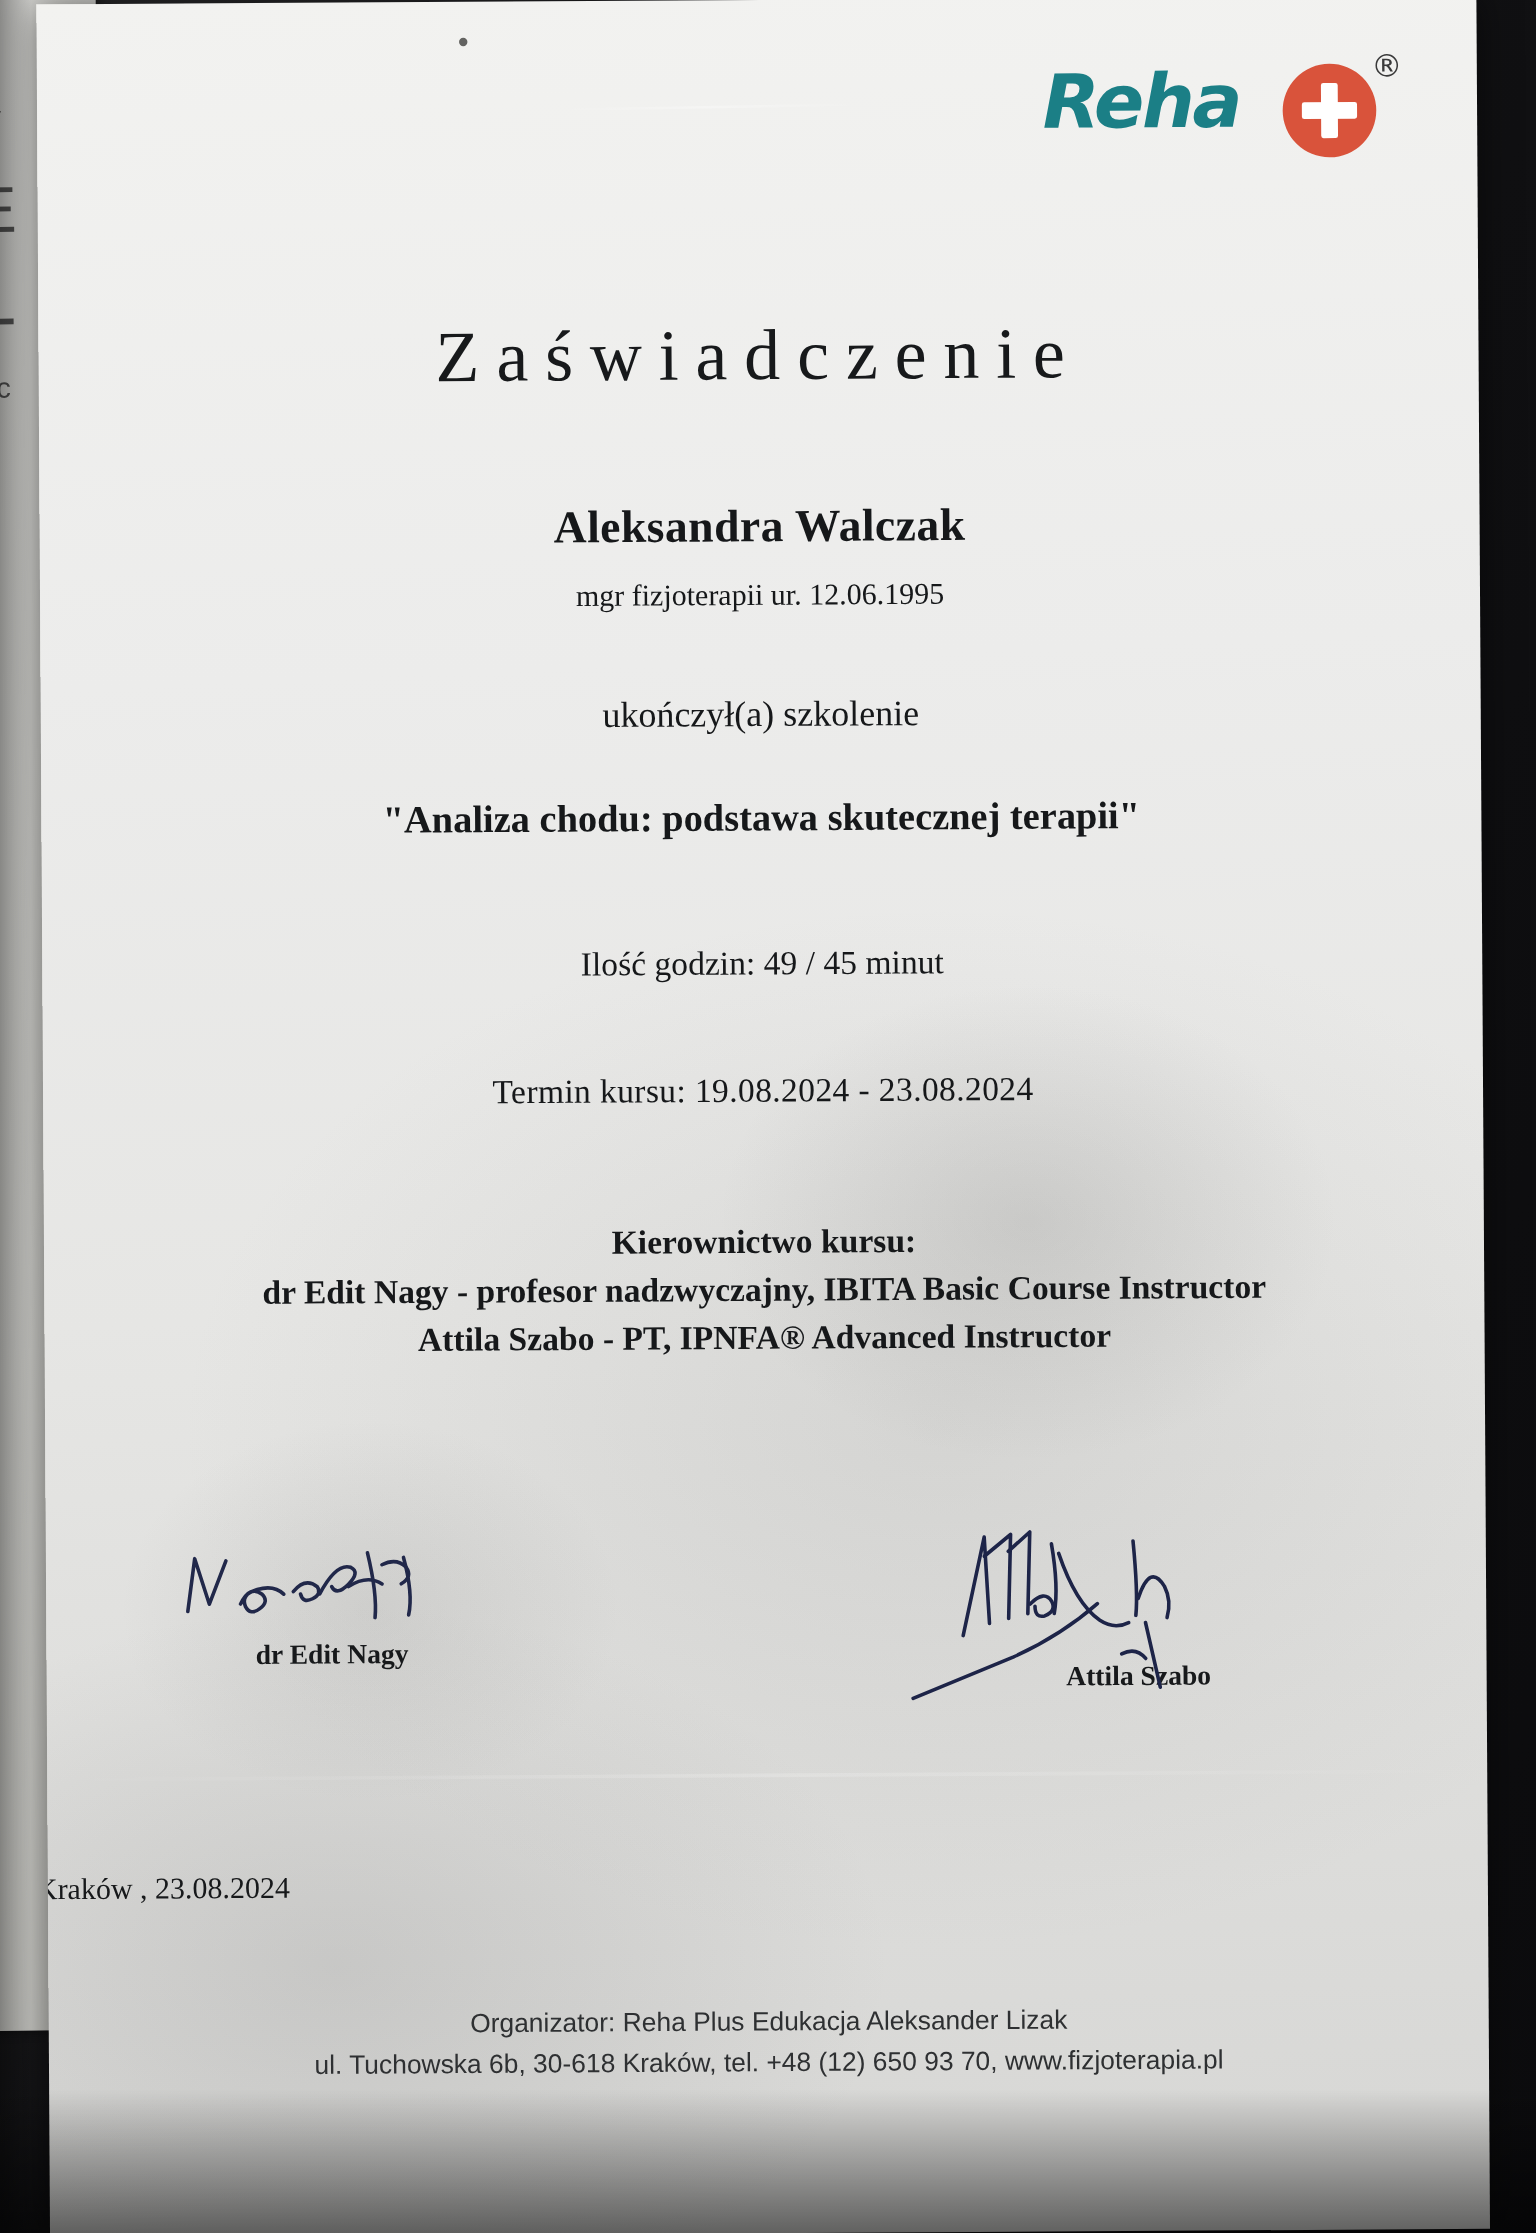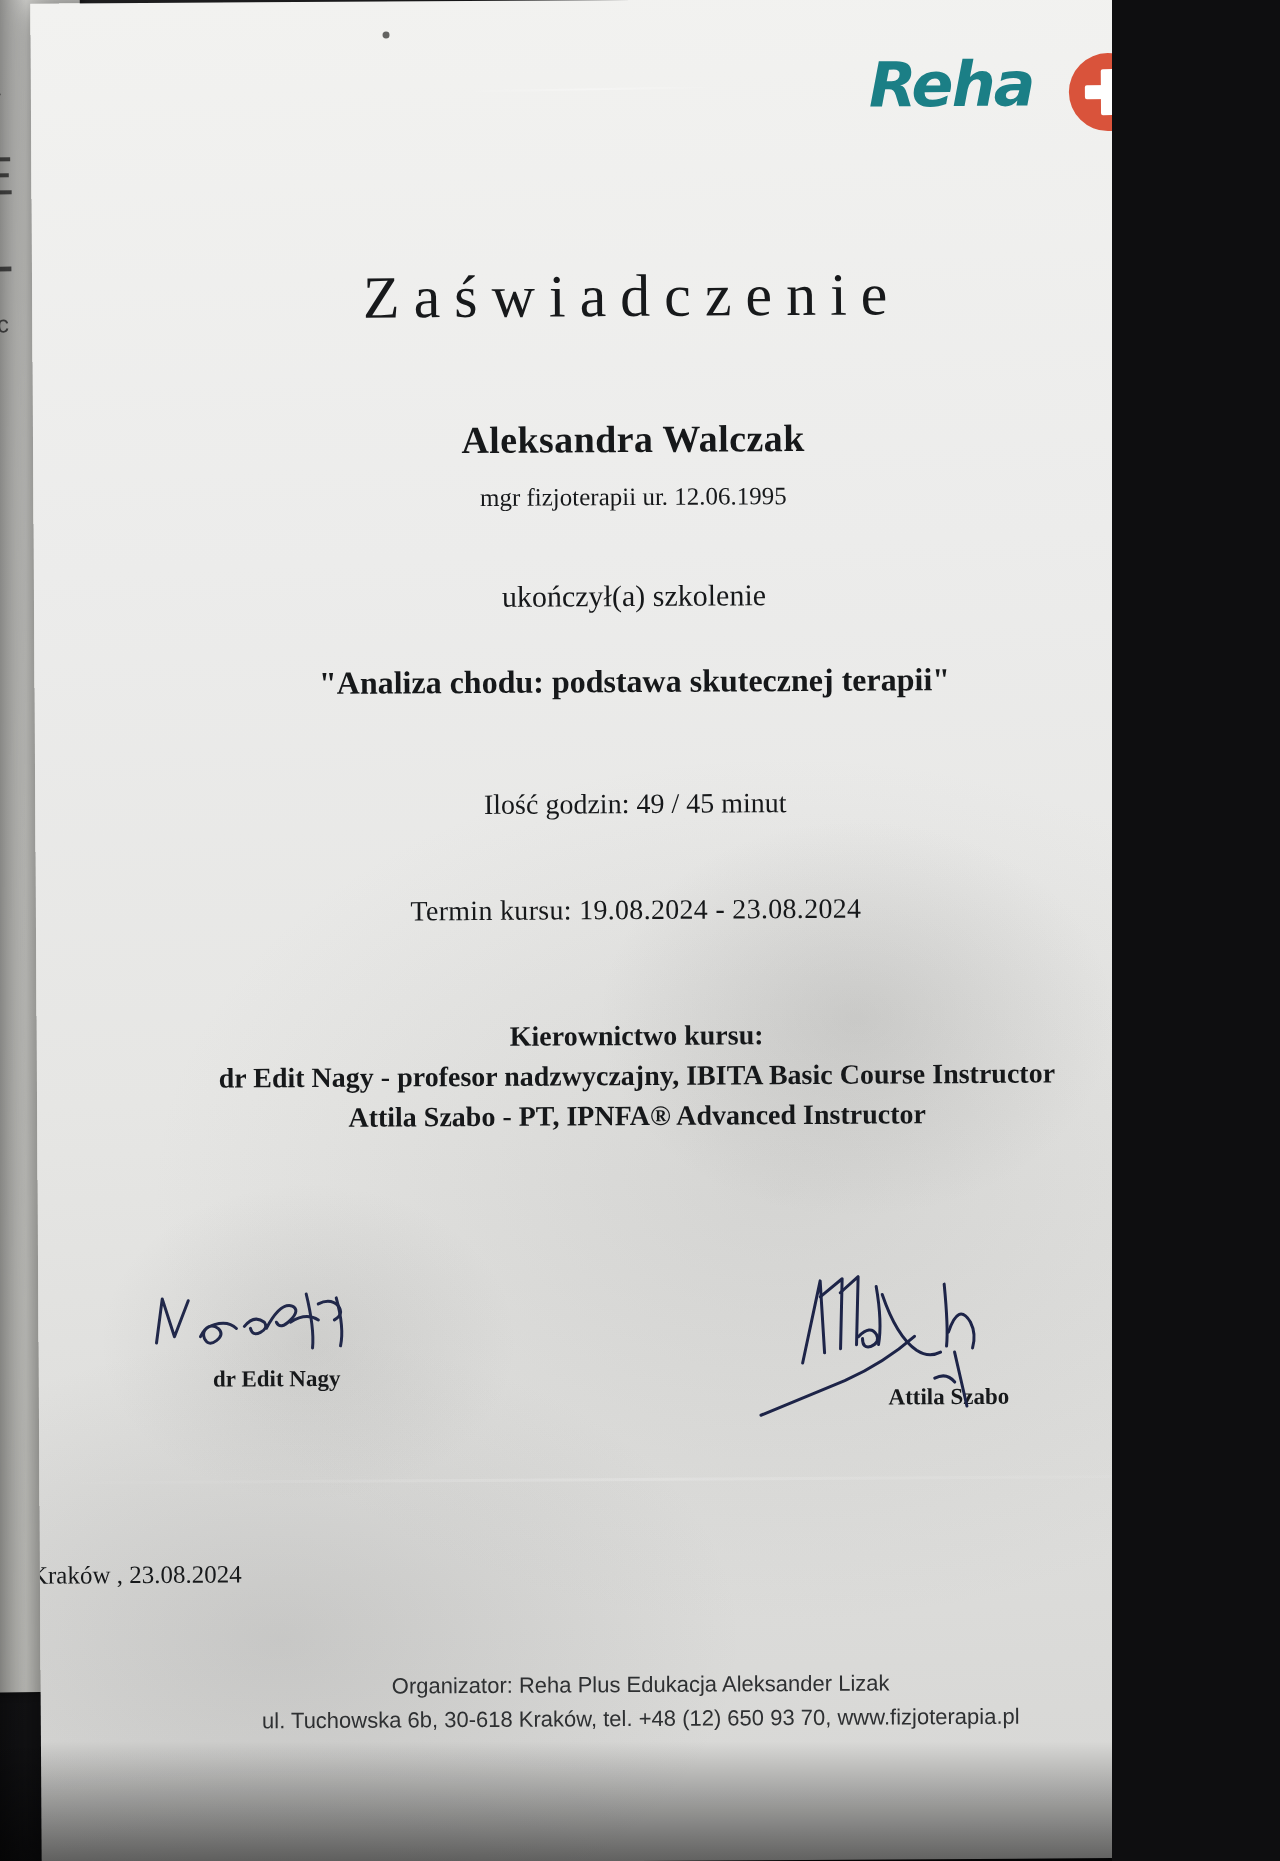--- a/index.html
+++ b/index.html
@@ -8,21 +8,21 @@
     padding: 0;
     width: 1280px;
     height: 1861px;
     background: #0e0e10;
     font-family: "Liberation Serif", serif;
     overflow: hidden;
   }
 
   #scene {
     position: relative;
-    width: 1112px;
+    width: 1280px;
     height: 1861px;
     background: #14532d;
     overflow: hidden;
   }
 
   
   .backdrop {
     position: absolute;
     inset: 0;
     background:

